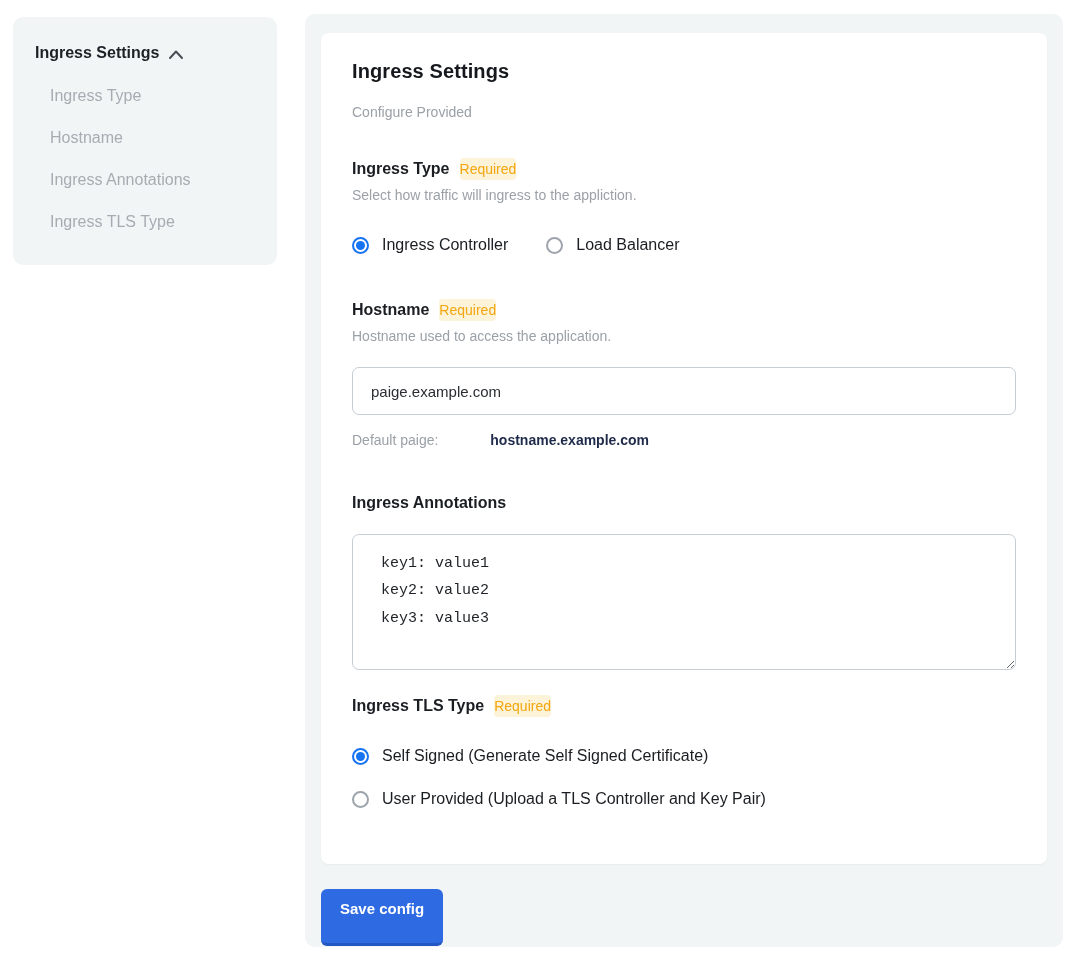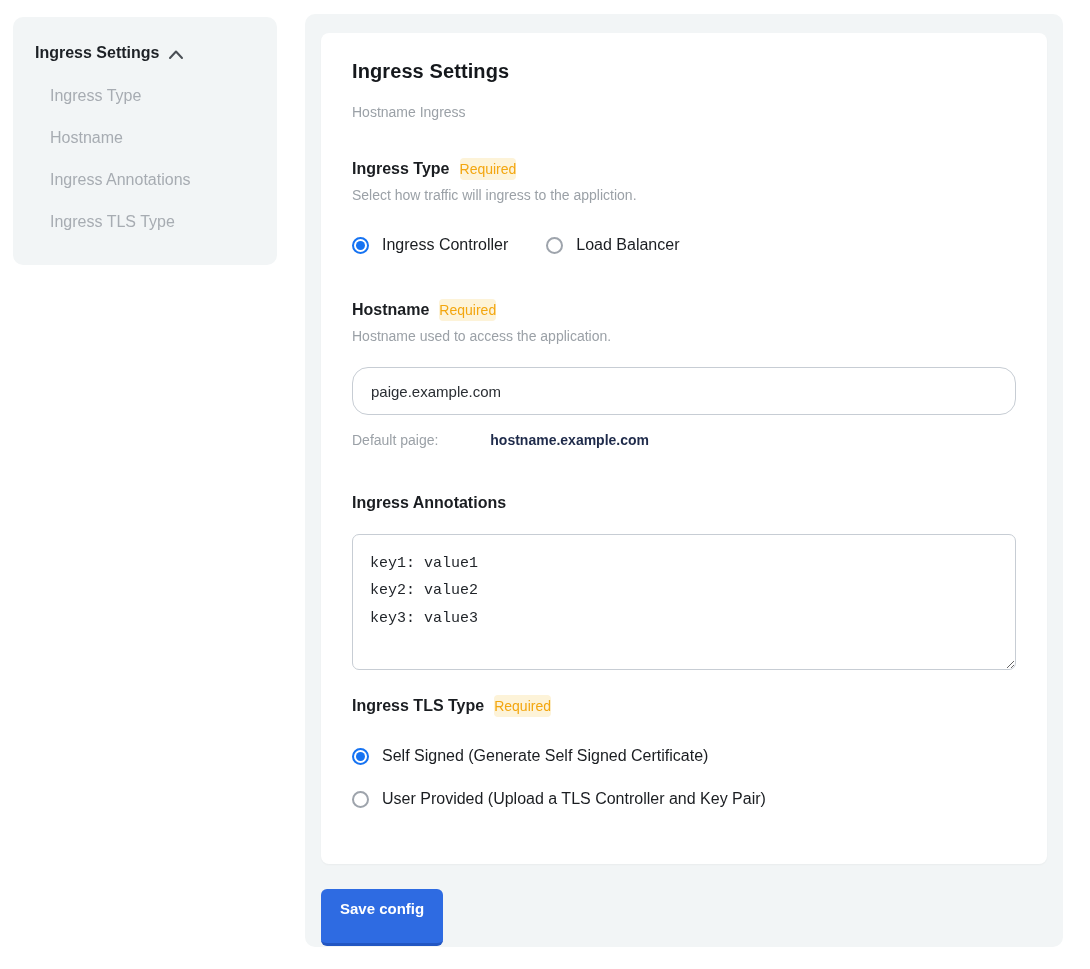--- a/index.html
+++ b/index.html
@@ -39,27 +39,27 @@
   .radio-circle { width:17px; height:17px; border-radius:50%;
     border:2px solid #9ea4ac; background:#fff; position:relative; flex-shrink:0; }
   .radio-circle.selected { border-color:#1673f2; }
   .radio-circle.selected::after { content:''; position:absolute; inset:2px;
     border-radius:50%; background:#1673f2; }
   .radio-stack { margin-top:30px;text-align:right; }
   .radio-stack .radio-option { margin-bottom:25px; }
 
   
   .text-input { margin-top:23px; width:100%; height:48px;
-    border:1px solid #c7cdd4; border-radius:16px; padding:0 18px;
+    border:1px solid #c7cdd4; border-radius:7px; padding:0 18px;
     font-size:15px; color:#2a2e33; font-family:"Liberation Sans", sans-serif; outline:none; background:#fff; }
   .default-line { margin-top:17px; font-size:14px; color:#9ba1a7; }
   .default-line b { color:#1e2a4a; font-weight:700;margin-left:48px; }
 
   .annotations-area { margin-top:22px; width:100%; height:136px;
-    border:1px solid #c7cdd4; border-radius:7px; padding:15px 17px;
+    border:1px solid #c7cdd4; border-radius:7px; padding:15px 28px;
     font-family:"Liberation Mono","DejaVu Sans Mono",monospace;
     font-size:15px; line-height:1.82; color:#1f2328; resize:both; outline:none; background:#fff; }
 
   
   .save-btn { margin:25px 0 0 0; display:inline-block; background:#2e6be2;
     color:#ffffff; font-size:15px; font-weight:700; border:none;
     border-bottom:3px solid #2256c2; border-radius:6px; padding:11px 19px 26px 19px;
     cursor:pointer; font-family:"Liberation Sans", sans-serif; }
 
   .tls-section { margin-top:21px; }
@@ -79,21 +79,21 @@
   <div class="sidebar-item">Ingress Type</div>
   <div class="sidebar-item">Hostname</div>
   <div class="sidebar-item">Ingress Annotations</div>
   <div class="sidebar-item">Ingress TLS Type</div>
 </nav>
 
 <main class="panel">
   <section class="card">
 
     <h1 class="card-title">Ingress Settings</h1>
-    <div class="card-subtitle">Hostname Ingress</div>
+    <div class="card-subtitle">Configure Provided</div>
 
     <div class="section">
       <div class="section-head">
         <span class="section-label">Ingress Type</span>
         <span class="badge">Required</span>
       </div>
       <div class="section-desc">Select how traffic will ingress to the appliction.</div>
       <div class="radio-row">
         <label class="radio-option">
           <span class="radio-circle selected"></span>

